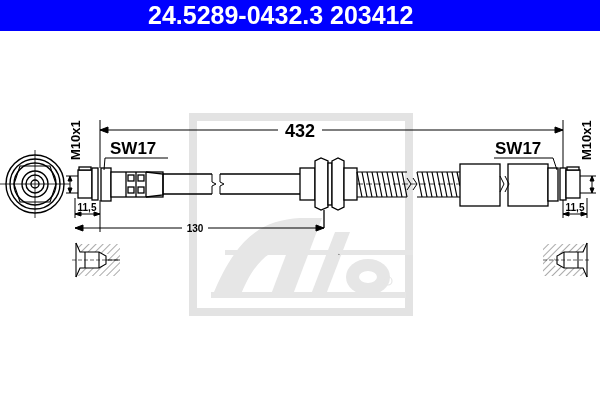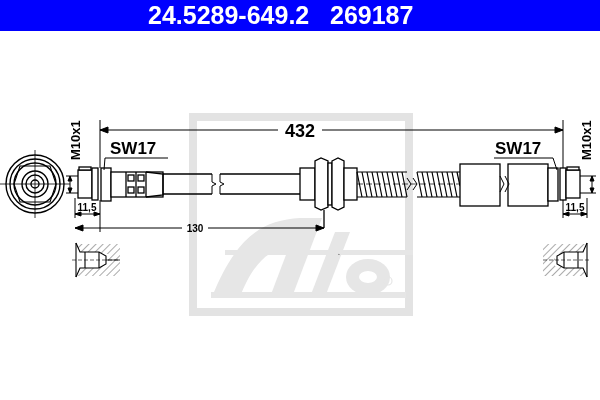--- a/index.html
+++ b/index.html
@@ -8,22 +8,22 @@
             font-weight:bold; font-size:25px; line-height:31px; }
   .header .pn { position:absolute; left:148px; top:0; }
   .header .ref { position:absolute; left:330px; top:0; }
   svg { position:absolute; left:0; top:0; }
   .lbl { font-family:"Liberation Sans", sans-serif; font-weight:bold; fill:#000; }
 </style>
 </head>
 <body>
 
 <div class="header">
-  <span class="pn">24.5289-649.2</span>
-  <span class="ref">269187</span>
+  <span class="pn">24.5289-0432.3</span>
+  <span class="ref">203412</span>
 </div>
 
 <svg width="600" height="400" viewBox="0 0 600 400">
   <defs>
     <pattern id="hatch" patternUnits="userSpaceOnUse" width="5" height="5" patternTransform="rotate(45)">
       <line x1="0" y1="0" x2="0" y2="5" stroke="#555" stroke-width="1"></line>
     </pattern>
   </defs>
 
   <g>

